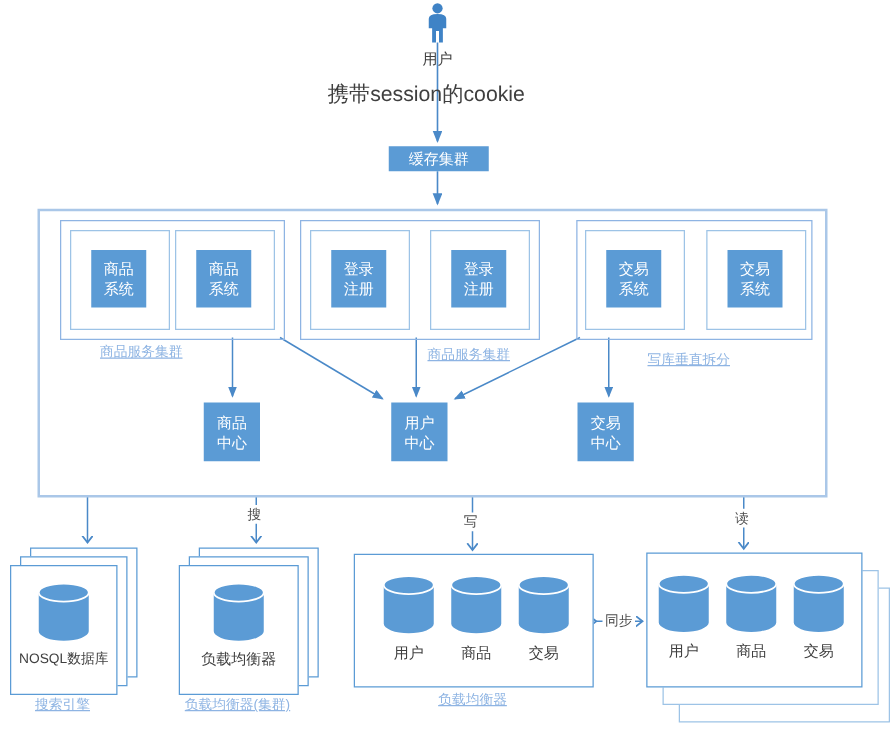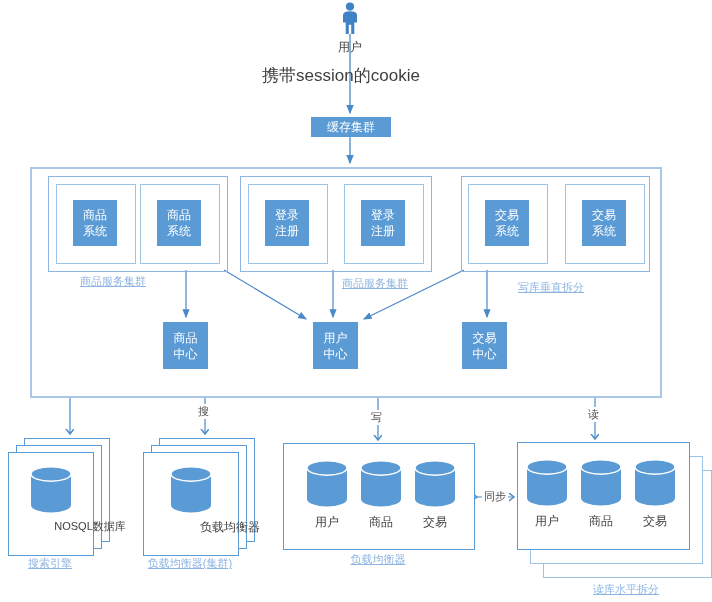--- a/index.html
+++ b/index.html
@@ -14,21 +14,21 @@
   .bigbox{border:2px solid #aac7e8;background:transparent;z-index:1;}
   .cluster{border:1px solid #8eb4e3;background:transparent;z-index:2;}
   .node-box{border:1px solid #9dc3e6;background:#ffffff;z-index:3;}
   .blue-sq{display:flex;flex-direction:column;align-items:center;justify-content:center;
            line-height:16px;z-index:4;}
   .center-box{display:flex;flex-direction:column;align-items:center;justify-content:center;
               line-height:16px;z-index:3;}
   .layer{position:absolute;background:#ffffff;border:1px solid #5b9bd5;z-index:2;}
   .layer.lite{border-color:#9dc3e6;}
   .flow-lbl{color:#4d4d4d;font-size:11px;background:#ffffff;padding:0 2px;z-index:5;}
-  .db-name{position:absolute;width:100%;text-align:center;color:#404040;margin-left:39px;}
+  .db-name{position:absolute;width:100%;text-align:center;color:#404040;}
   .caption{z-index:3;text-decoration:underline;}
 </style>
 </head>
 <body>
 
 <div class="canvas">
 
   <svg class="wires" width="712" height="602">
     <defs>
       <marker id="mf" markerWidth="9" markerHeight="8" refX="6.5" refY="3" orient="auto">
@@ -177,15 +177,14 @@
       <ellipse cx="21" cy="8" rx="20" ry="7.2" fill="#5b9bd5" stroke="#ffffff" stroke-width="1.4"></ellipse>
     </svg>
     <svg class="abs" style="left:116px;top:16px" width="42" height="48" viewBox="0 0 42 48">
       <path d="M1,8 v31 a20,7.5 0 0 0 40,0 v-31" fill="#5b9bd5"></path>
       <ellipse cx="21" cy="8" rx="20" ry="7.2" fill="#5b9bd5" stroke="#ffffff" stroke-width="1.4"></ellipse>
     </svg>
     <div class="abs t-dark center" style="left:1px;top:70px;width:56px">用户</div>
     <div class="abs t-dark center" style="left:55px;top:70px;width:56px">商品</div>
     <div class="abs t-dark center" style="left:109px;top:70px;width:56px">交易</div>
   </div>
-  <div class="abs t-light center caption" style="left:566px;top:582px;width:120px">读库水平拆分</div>
 
 </div>
 
 </body></html>

